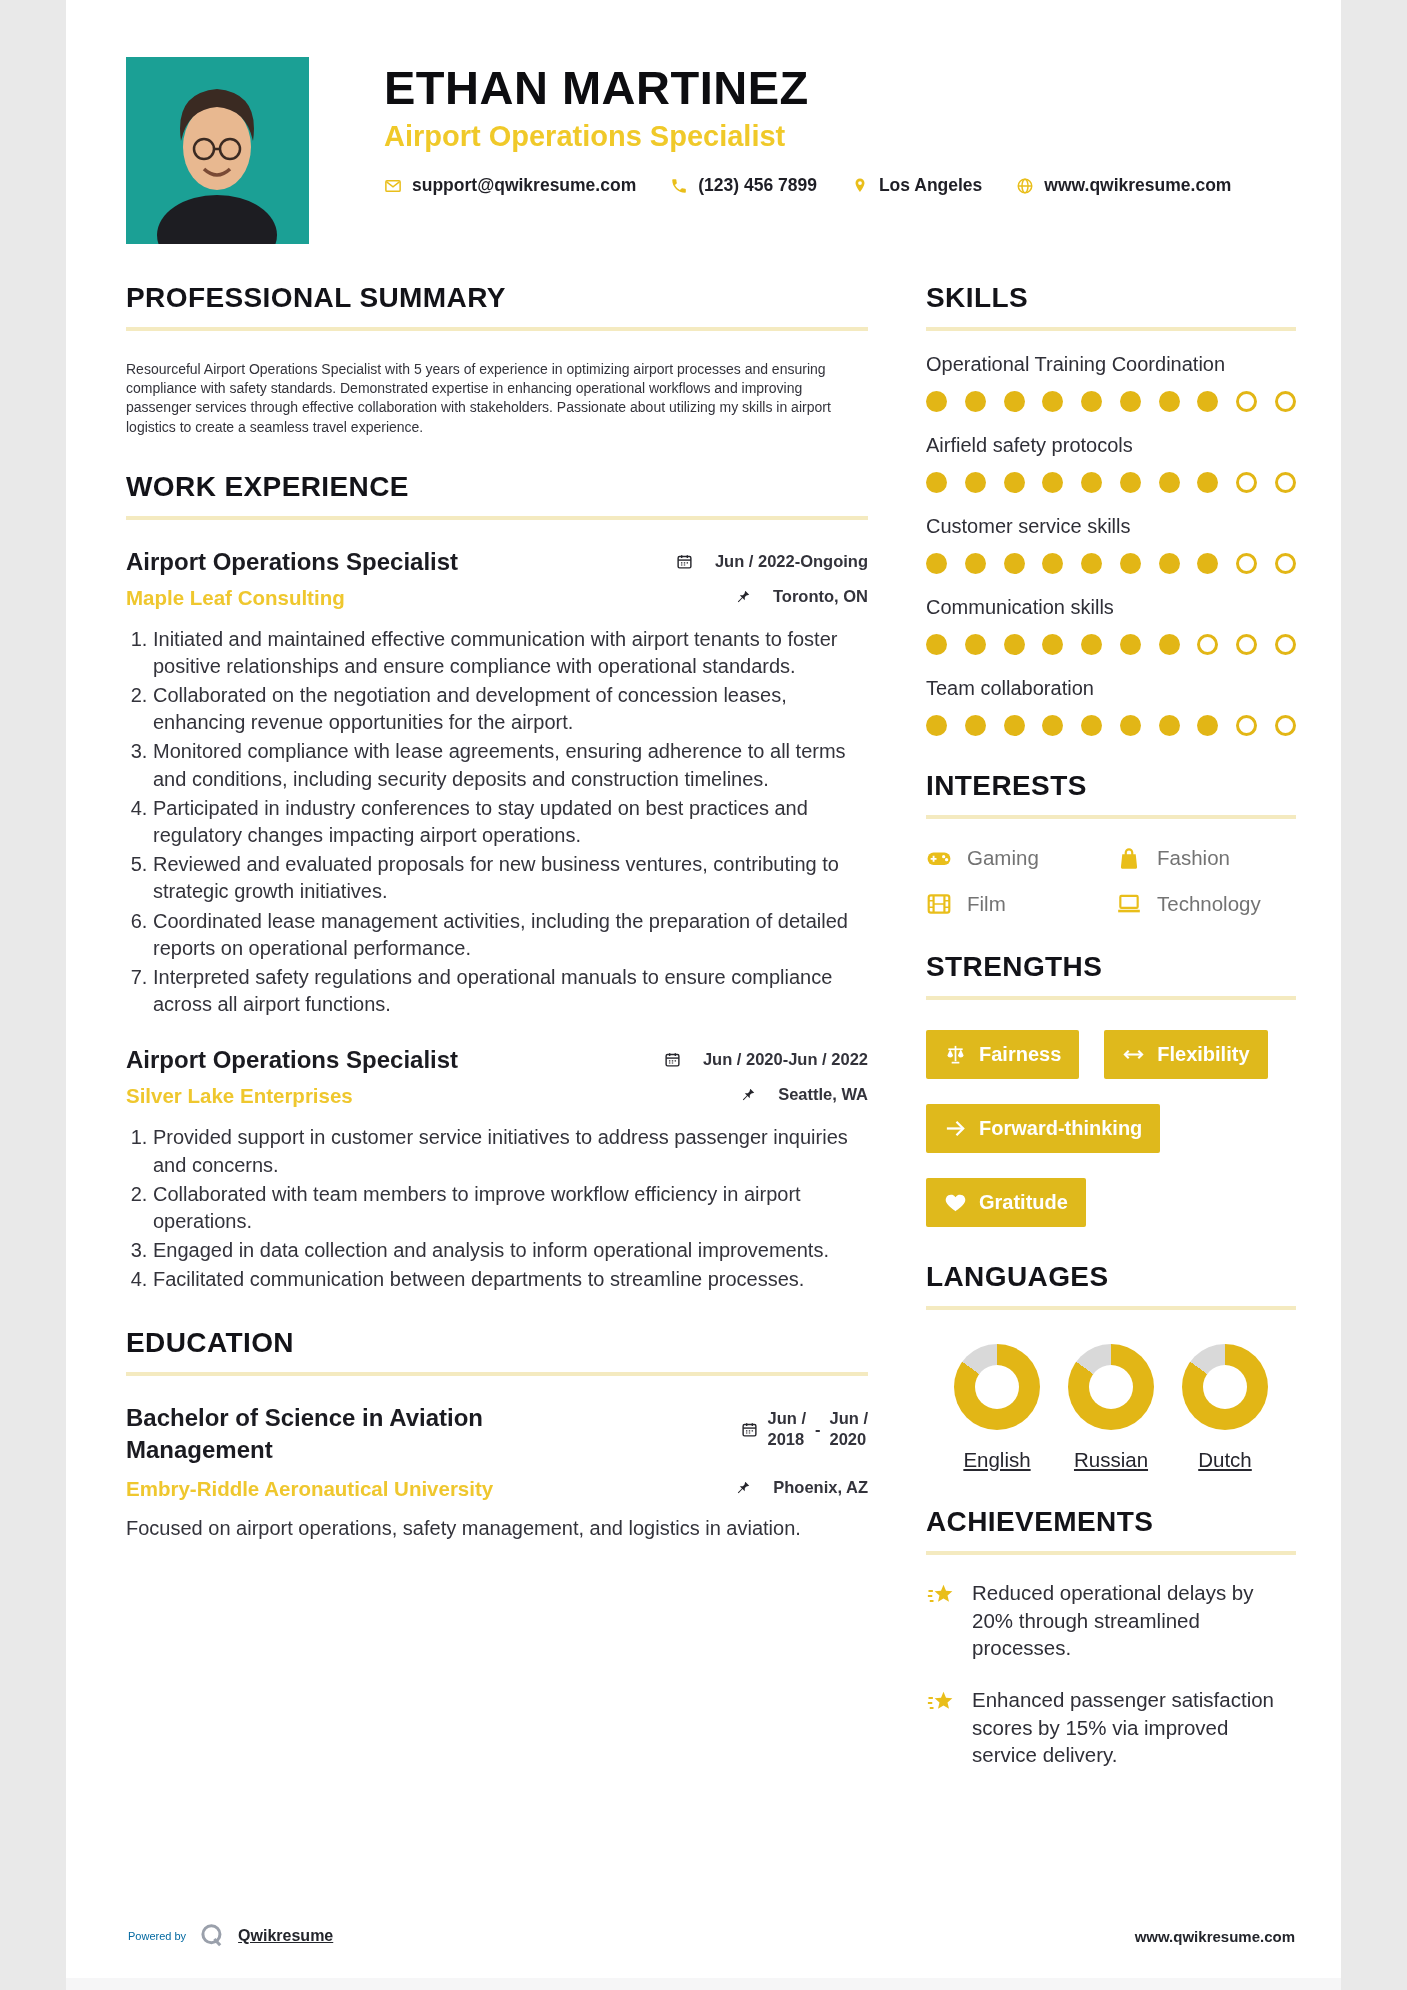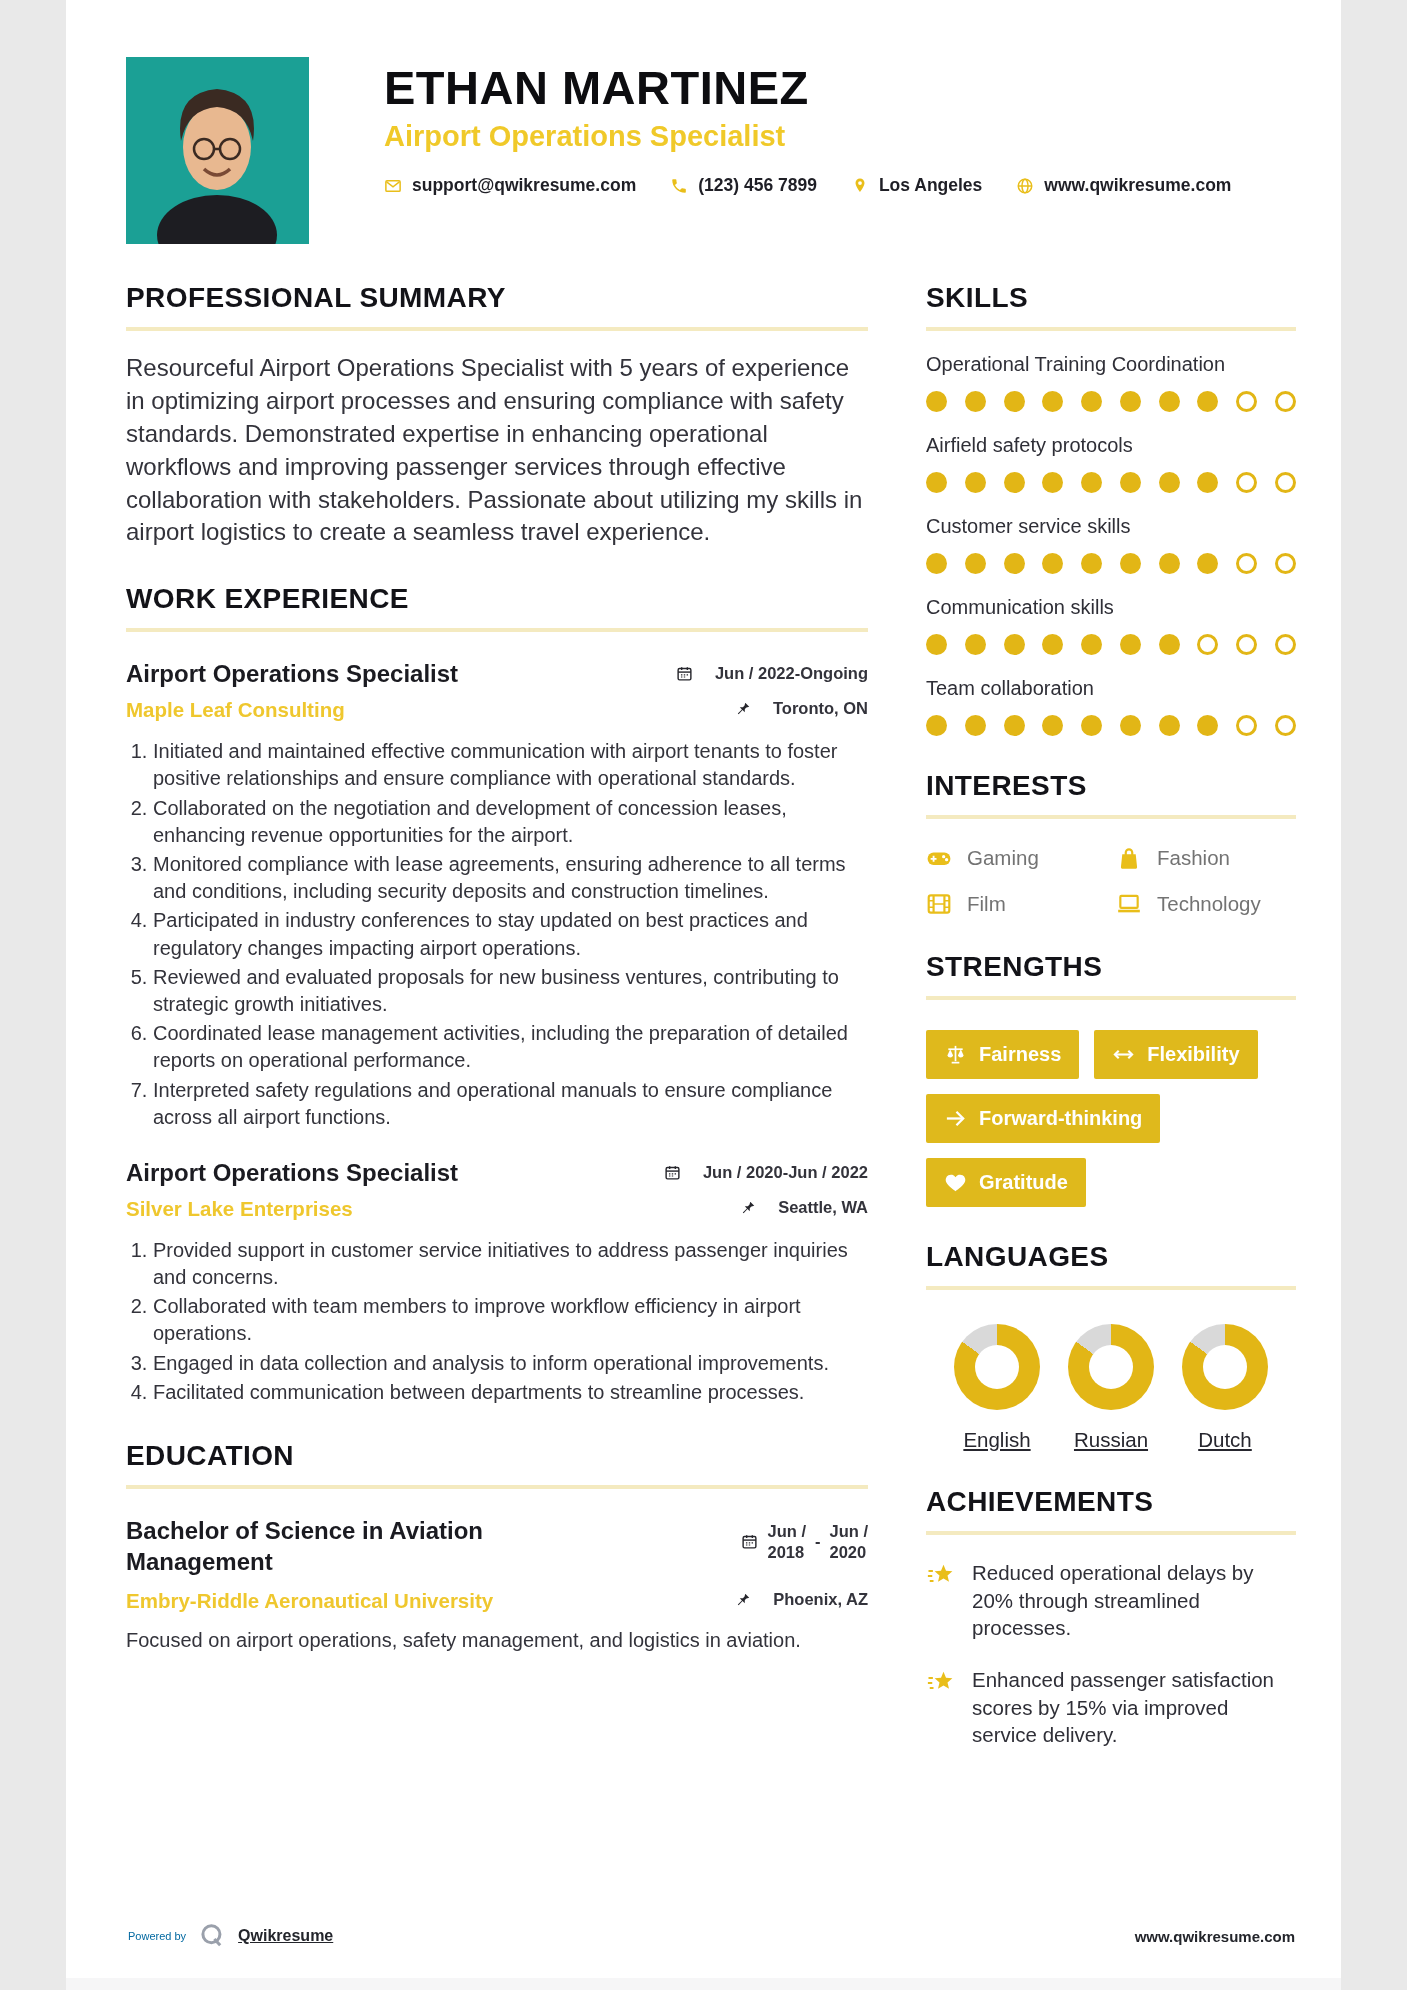--- a/index.html
+++ b/index.html
@@ -25,21 +25,21 @@
   .icon.star{width:30px;height:30px;margin-top:2px;}
   .icon.q{color:#9aa0ab;width:28px;height:28px;}
   
   .columns{display:flex;gap:58px;padding:38px 45px 0 60px;align-items:flex-start;}
   .col-left{flex:0 0 742px;width:742px;}
   .col-right{flex:1 1 auto;min-width:0;}
   .sec-head{font-size:28px;font-weight:800;letter-spacing:.4px;color:#131318;margin:0;}
   .sec-rule{height:4px;background:#f4eac0;margin-top:13px;}
   section{margin-bottom:34px;}
   
-  .summary-text{font-size:24px;line-height:1.37;color:#33333b;margin-top:21px;}
+  .summary-text{font-size:14px;line-height:1.37;color:#33333b;margin-top:29px;}
   .job{margin-top:28px;}
   .job-head,.job-sub{display:flex;justify-content:space-between;align-items:baseline;}
   .job-title{font-size:24px;font-weight:700;color:#1b1b21;margin:0;}
   .meta{display:inline-flex;align-items:center;gap:22px;white-space:nowrap;}
   .meta-text{font-size:16.5px;font-weight:600;color:#33333b;}
   .job-sub{margin-top:10px;}
   .job-company{font-size:20.5px;font-weight:600;color:#efc72e;}
   ol.bullets{margin:16px 0 0 0;padding-left:27px;font-size:20px;line-height:1.36;color:#33333b;}
   ol.bullets li{margin-bottom:2px;}
   
@@ -52,21 +52,21 @@
   .edu-school{font-size:20.5px;font-weight:600;color:#efc72e;}
   .edu-desc{font-size:20px;line-height:1.37;color:#33333b;margin-top:14px;}
   
   .skill{margin-top:22px;}
   .skill-label{font-size:20px;color:#2f2f37;margin-bottom:15px;}
   .dots{display:flex;justify-content:space-between;}
   .dot{width:21px;height:21px;border-radius:50%;background:#e2b616;box-sizing:border-box;}
   .dot.hollow{background:#ffffff;border:3.5px solid #e2b616;}
   .interests-grid{display:grid;grid-template-columns:1fr 1fr;row-gap:20px;column-gap:10px;margin-top:26px;}
   .interest{display:flex;align-items:center;gap:15px;font-size:20.5px;color:#737373;}
-  .chips{display:flex;flex-wrap:wrap;gap:15px;margin-top:30px;}
+  .chips{display:flex;flex-wrap:wrap;gap:25px;margin-top:30px;}
   .chip{display:inline-flex;align-items:center;gap:12px;background:#dfb91c;color:#ffffff;
         font-size:20px;font-weight:600;padding:13px 18px;border-radius:2px;}
   .langs{display:flex;justify-content:space-between;padding:0 14px;margin-top:34px;}
   .lang{display:flex;flex-direction:column;align-items:center;width:150px;}
   .donut{width:86px;height:86px;border-radius:50%;position:relative;}
   .donut::after{content:"";position:absolute;inset:21px;border-radius:50%;background:#ffffff;}
   .lang-label{margin-top:18px;font-size:20.5px;color:#26262e;text-decoration:underline;}
   .ach-item{display:flex;align-items:flex-start;gap:16px;margin-top:24px;color:#e9be1a;}
   .ach-text{font-size:20.5px;line-height:1.35;color:#2f2f37;}
   

